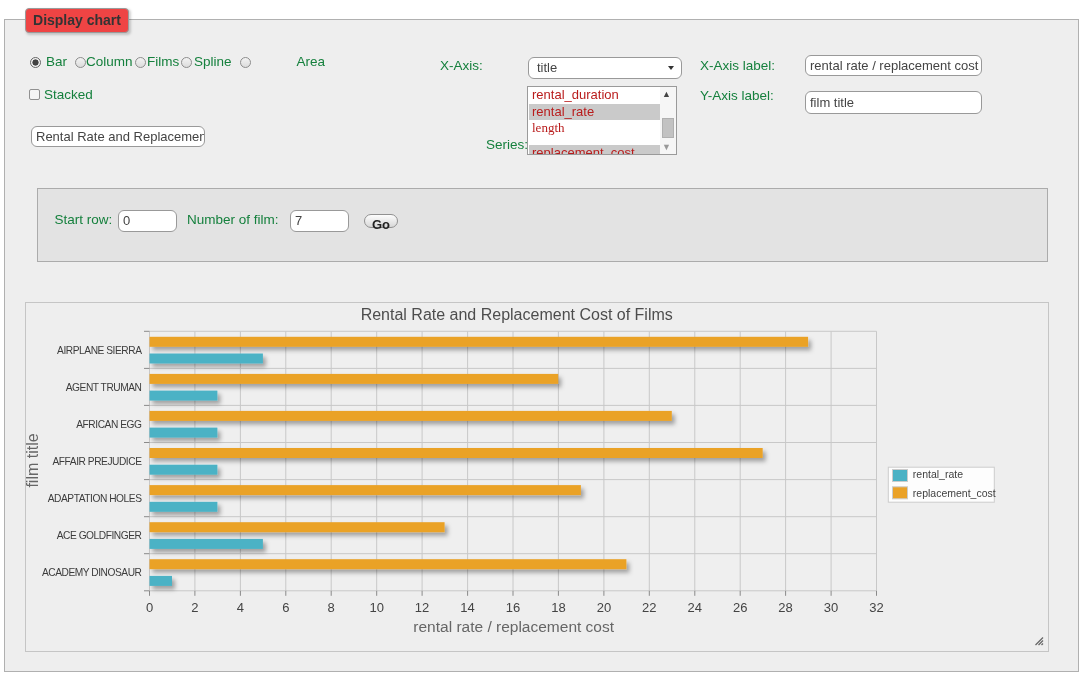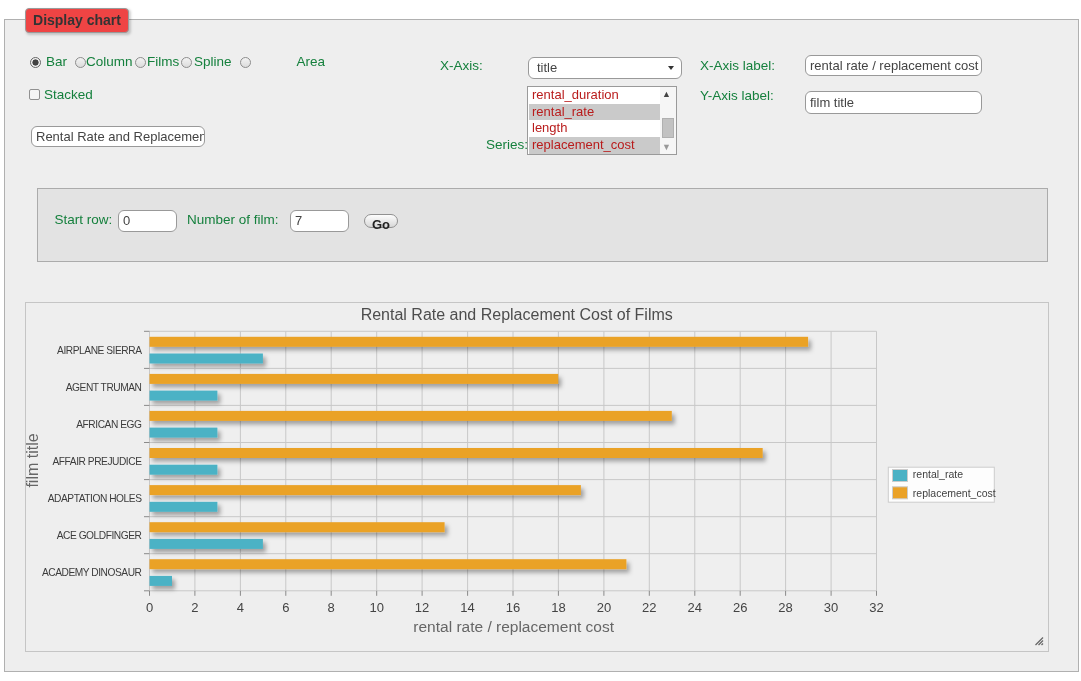--- a/index.html
+++ b/index.html
@@ -35,21 +35,21 @@
 
   <div class="inp" style="left:31px; top:126px; width:174px; height:21px;">Rental Rate and Replacement Cost of Films</div>
 
   <span class="lbl" style="left:440px; top:57.5px; width:88px; text-align:left;">X-Axis:</span>
   <div class="inp" style="left:528px; top:57px; width:154px; height:22px; line-height:20px; padding-left:8px;">title<span style="position:absolute; right:7px; top:8px; width:0; height:0; border-left:3.5px solid transparent; border-right:3.5px solid transparent; border-top:4.5px solid #333;"></span></div>
 
   <div class="abs" style="left:527px; top:86px; width:150px; height:69px; background:#fff; border:1px solid #9a9a9a;">
     <div style="position:absolute; left:1px; top:0; width:131px; height:67px; font-size:13px; color:#b91c1c; overflow:hidden;">
       <div style="height:16.5px; line-height:16.5px; padding-left:3px;">rental_duration</div>
       <div style="height:16.5px; line-height:16.5px; padding-left:3px; background:#cacaca;">rental_rate</div>
-      <div style="height:17px; line-height:16.5px; padding-left:3px;">length</div>
+      <div style="height:25px; line-height:16.5px; padding-left:3px;font-family:Liberation Serif, serif;">length</div>
       <div style="height:16.5px; line-height:16.5px; padding-left:3px; background:#cacaca;">replacement_cost</div>
     </div>
     <div style="position:absolute; right:0; top:0; width:16px; height:67px; background:#f6f6f6;">
       <div style="position:absolute; left:2px; top:2px; font-size:9px; color:#444;">▲</div>
       <div style="position:absolute; left:2px; bottom:2px; font-size:9px; color:#999;">▼</div>
       <div style="position:absolute; left:2px; top:31px; width:12px; height:20px; background:#c2c2c2; border:1px solid #b0b0b0;"></div>
     </div>
   </div>
   <span class="lbl" style="left:440px; top:137px; width:88px; text-align:right;">Series:</span>
 

